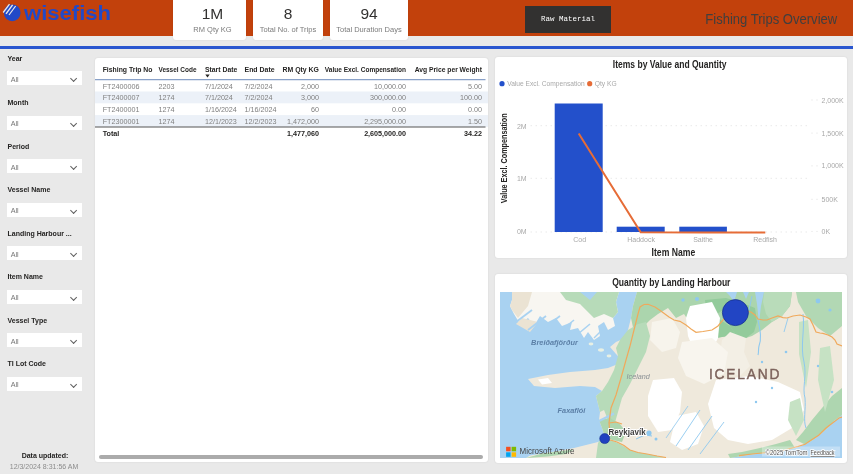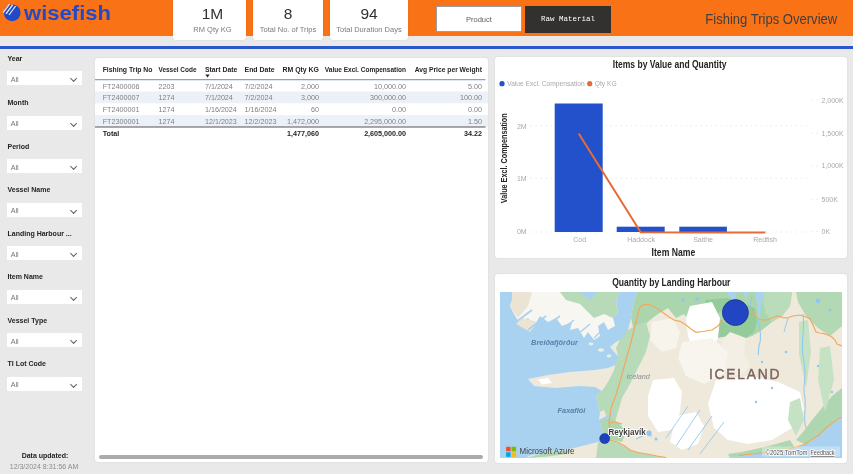--- a/index.html
+++ b/index.html
@@ -4,21 +4,21 @@
 <style>
   * { margin:0; padding:0; box-sizing:border-box; }
   html,body { width:853px; height:474px; overflow:hidden; }
   body { background:#e9e9e9; font-family:"Liberation Sans", sans-serif; position:relative; }
   .card { position:absolute; background:#fff; border-radius:3px; box-shadow:0 0 2px rgba(0,0,0,0.10); }
   .abs { position:absolute; }
 </style>
 </head>
 <body>
 
-<div class="abs" id="topbar" style="left:0;top:0;width:853px;height:36px;background:#f97316;">
+<div class="abs" id="topbar" style="left:0;top:0;width:853px;height:36px;background:#c2410c;">
 
   <svg class="abs" style="left:0;top:0;" width="130" height="30" viewBox="0 0 130 30">
     <circle cx="12.2" cy="12.8" r="8.4" fill="#2149c8"></circle>
     <line x1="3.2" y1="12.5" x2="9.5" y2="4.2" stroke="#e9e9e9" stroke-width="1.3"></line>
     <line x1="6" y1="13.8" x2="12.6" y2="4.9" stroke="#e9e9e9" stroke-width="1.4"></line>
     <line x1="9" y1="15" x2="15.6" y2="6" stroke="#e9e9e9" stroke-width="1.2"></line>
     <text x="24" y="19.5" font-size="19.5" font-weight="bold" fill="#2149c8" textLength="87" lengthAdjust="spacingAndGlyphs">wisefish</text>
   </svg>
 
   <div class="card" style="left:173px;top:0;width:73px;height:40px;border-radius:0 0 3px 3px;"></div>
@@ -26,21 +26,20 @@
   <div class="card" style="left:330px;top:0;width:78px;height:40px;border-radius:0 0 3px 3px;"></div>
   <svg class="abs" style="left:170px;top:0;" width="245" height="40" viewBox="0 0 245 40">
     <text x="42.5" y="19" text-anchor="middle" font-size="15.5" fill="#323130">1M</text>
     <text x="42.5" y="31.5" text-anchor="middle" font-size="7.5" fill="#7b7b7b">RM Qty KG</text>
     <text x="118" y="19" text-anchor="middle" font-size="15.5" fill="#323130">8</text>
     <text x="118" y="31.5" text-anchor="middle" font-size="7.5" fill="#7b7b7b">Total No. of Trips</text>
     <text x="199" y="19" text-anchor="middle" font-size="15.5" fill="#323130">94</text>
     <text x="199" y="31.5" text-anchor="middle" font-size="7.5" fill="#7b7b7b">Total Duration Days</text>
   </svg>
 
-  <div class="abs" style="left:435.6px;top:6.2px;width:86.7px;height:26.3px;background:#fff;border:1px solid #9d9d9d;display:flex;align-items:center;justify-content:center;font-size:7.5px;color:#605e5c;">Product</div>
   <div class="abs" style="left:524.7px;top:6px;width:86.7px;height:26.7px;background:#323130;display:flex;align-items:center;justify-content:center;font-size:7.5px;color:#fff;font-family:Liberation Mono, monospace;">Raw Material</div>
 
   <svg class="abs" style="left:650px;top:0;" width="203" height="34" viewBox="0 0 203 34">
     <text x="187.2" y="24.3" text-anchor="end" font-size="15.5" fill="#3f3f3f" textLength="131.9" lengthAdjust="spacingAndGlyphs">Fishing Trips Overview</text>
   </svg>
 </div>
 
 <div class="abs" style="left:0;top:46px;width:853px;height:2.5px;background:#2a56cf;"></div>
 
 <div id="sidebar">

